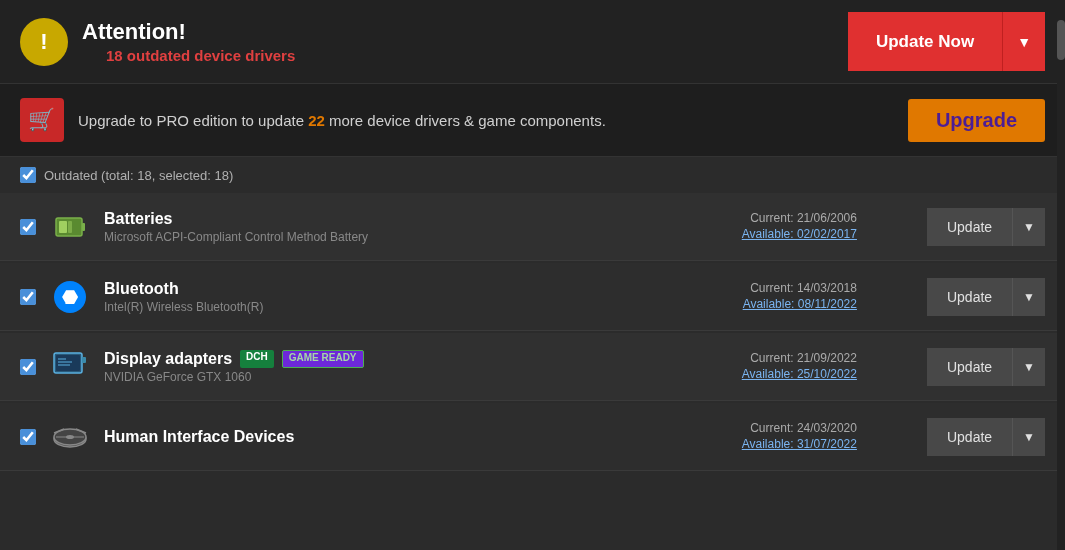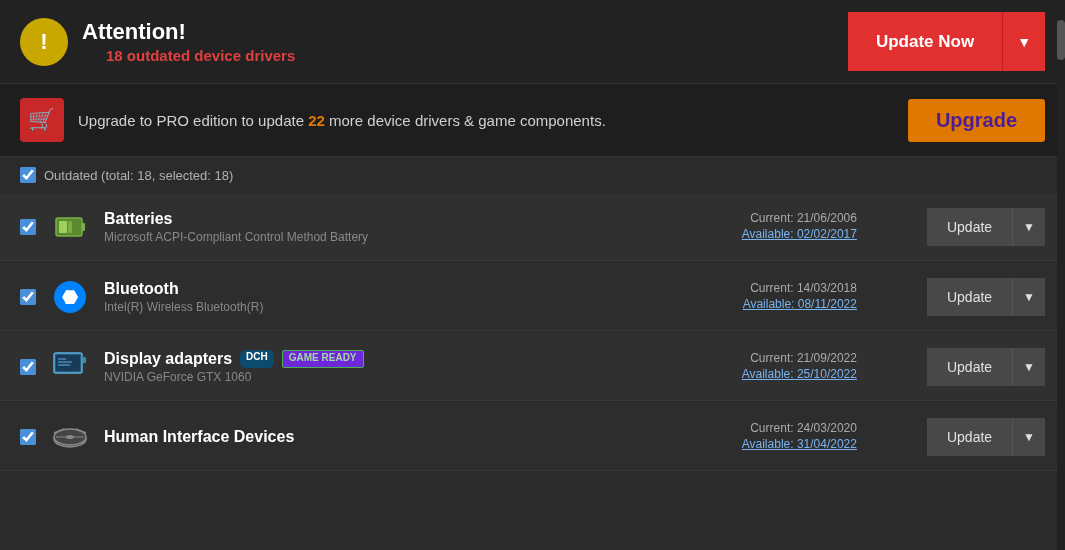--- a/index.html
+++ b/index.html
@@ -195,21 +195,21 @@
       font-weight: 600;
       color: #ffffff;
     }
     .badge {
       font-size: 10px;
       font-weight: bold;
       padding: 1px 6px;
       border-radius: 2px;
       color: #fff;
     }
-    .badge-dch { background: #0c4a6e; border-radius: 6px; }
+    .badge-dch { background: #15803d; }
     .badge-game { background: #6d28d9; border: 1px solid #4caf50; color: #a5d6a7; }
     .driver-sub {
       font-size: 12px;
       color: #888;
       margin-top: 2px;
     }
 
     .driver-dates {
       text-align: right;
       font-size: 12px;
@@ -407,21 +407,21 @@
       </svg>
         </div>
       <div class="driver-info">
         <div class="driver-name-row">
           <span class="driver-name">Human Interface Devices</span>
 
         </div>
       </div>
       <div class="driver-dates">
         <div>Current: 24/03/2020</div>
-        <div class="available">Available: 31/04/2022</div>
+        <div class="available">Available: 31/07/2022</div>
       </div>
       <div class="update-btn-group">
         <button class="update-btn">Update</button>
         <button class="update-dropdown">▼</button>
       </div>
     </div>
     </div>
 
   <div class="scrollbar-track">
     <div class="scrollbar-thumb"></div>

